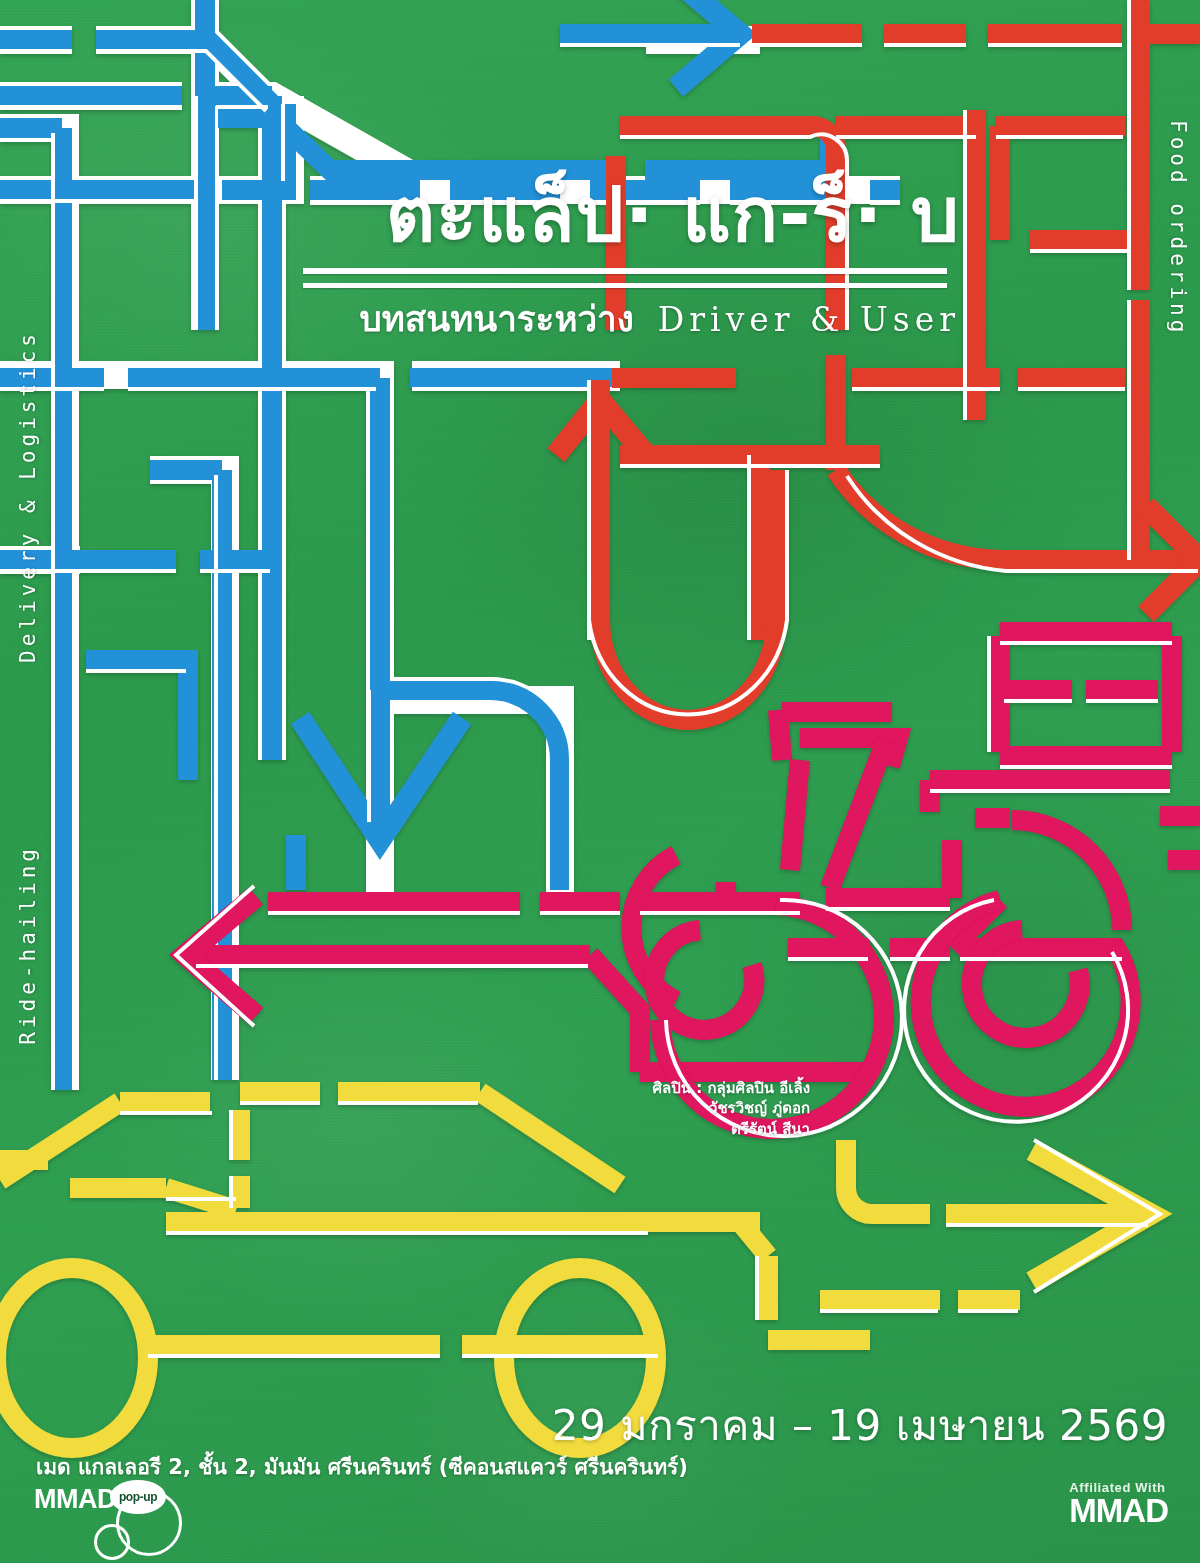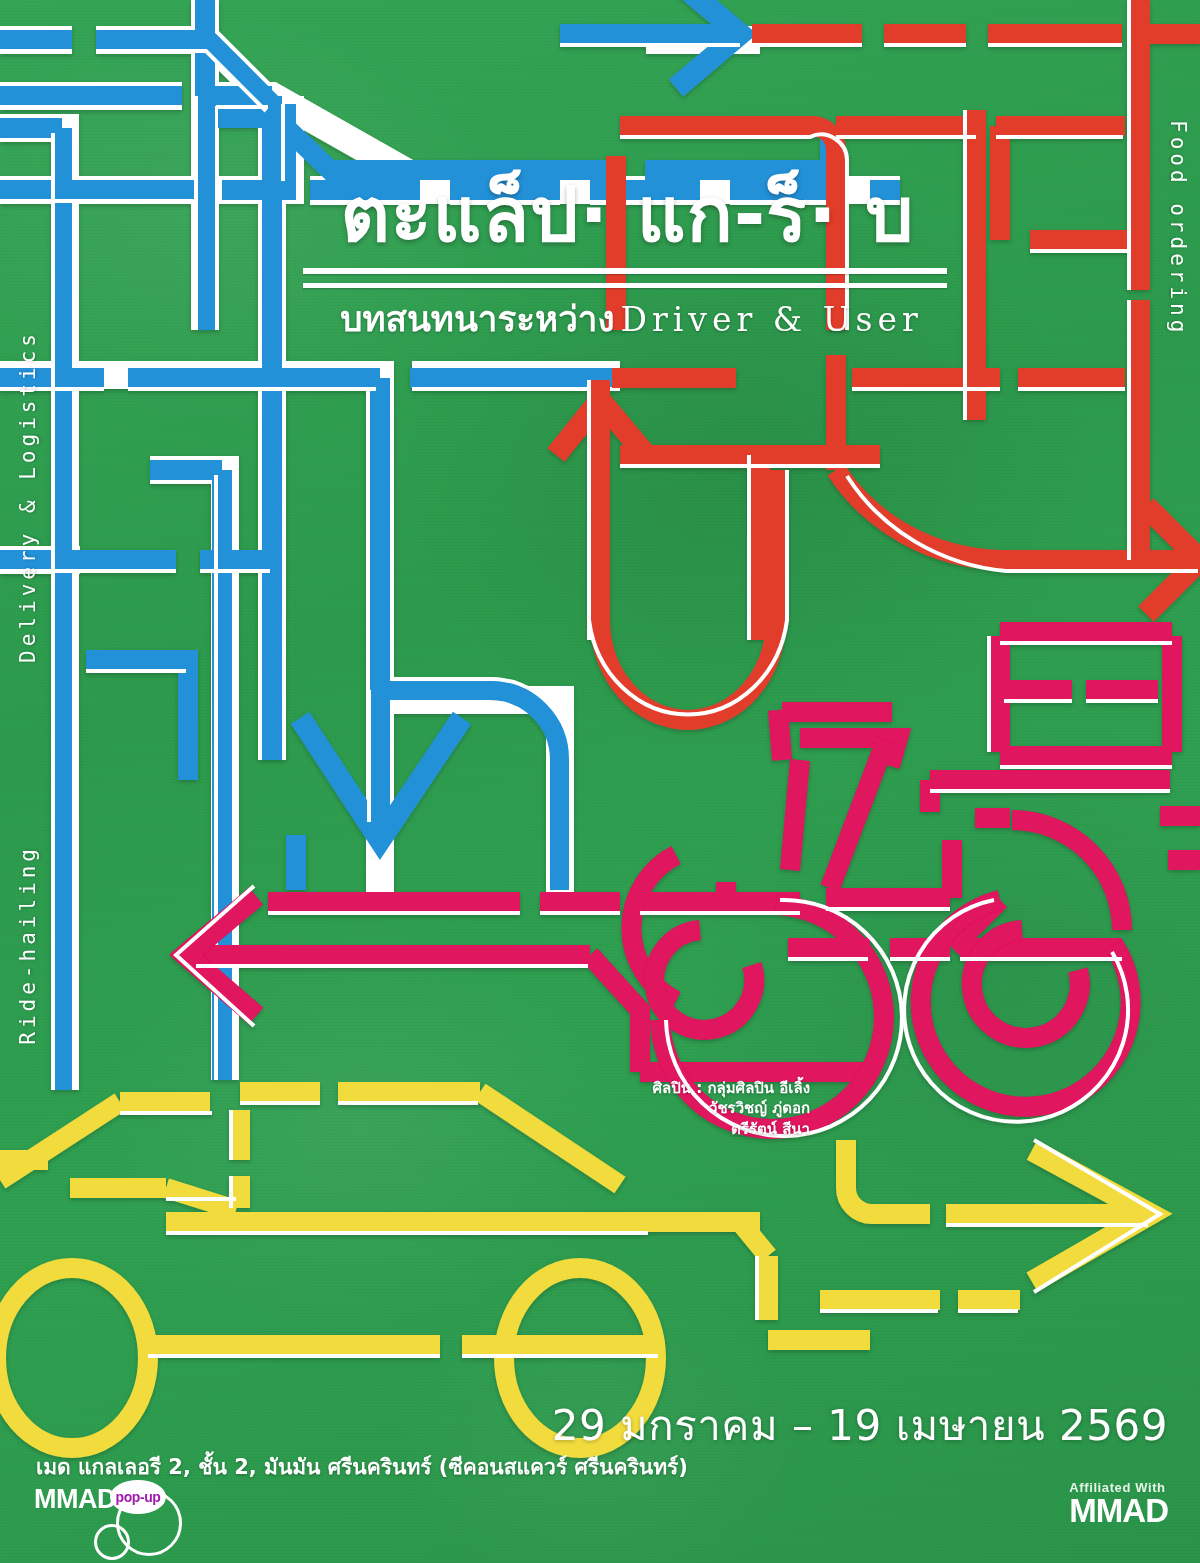--- a/index.html
+++ b/index.html
@@ -27,42 +27,42 @@
     background-image:
       repeating-linear-gradient(0deg, rgba(0,0,0,.30) 0 1px, transparent 1px 3px),
       repeating-linear-gradient(90deg, rgba(255,255,255,.22) 0 1px, transparent 1px 4px);
     mix-blend-mode:overlay;
   }
   .art{position:absolute;inset:0;}
 
   
   .title-block{
     position:absolute;left:295px;top:178px;width:665px;
-    text-align:center;
+    text-align:right;
   }
   .title-main{
     color:#ffffff;
     font-family:"DejaVu Sans", sans-serif;
     font-size:76px;line-height:.98;font-weight:bold;
     letter-spacing:1px;
     white-space:nowrap;
     text-shadow:0 2px 5px rgba(0,0,0,.30);
   }
   .rule{height:6px;background:#fff;margin:16px 0 0 8px;width:644px;
         box-shadow:0 1px 2px rgba(0,0,0,.25);}
   .rule.thin{height:5px;margin-top:9px;}
   .subtitle{
     margin:14px 0 0 8px;
     color:#fff;font-size:35px;line-height:1;white-space:nowrap;
     font-family:"DejaVu Sans", sans-serif;font-weight:bold;
     text-shadow:0 1px 3px rgba(0,0,0,.3);
   }
   .subtitle .en{
     font-family:"DejaVu Serif", serif;font-weight:normal;
-    letter-spacing:5px;font-size:33px;margin-left:6px;
+    letter-spacing:5px;font-size:33px;margin-left:24px;
   }
 
   .side-label{
     position:absolute;color:#fff;
     font-family:"DejaVu Sans Mono", monospace;
     font-size:21px;letter-spacing:4px;white-space:nowrap;
     text-shadow:0 1px 3px rgba(0,0,0,.28);
   }
   .side-right{right:10px;top:120px;writing-mode:vertical-rl;}
   .side-left-1{left:16px;top:330px;writing-mode:vertical-rl;transform:rotate(180deg);}
@@ -91,21 +91,21 @@
   }
 
   
   .bacc-logo{position:absolute;left:34px;top:1482px;width:170px;height:80px;}
   .bacc-text{
     position:absolute;left:0;top:2px;color:#fff;font-size:27px;font-weight:bold;
     font-family:"Liberation Sans", sans-serif;letter-spacing:-.5px;
   }
   .bacc-pop{
     position:absolute;left:76px;top:-2px;width:56px;height:34px;border-radius:50%;
-    background:#fff;color:#a21caf;font-size:14px;font-weight:bold;
+    background:#fff;color:#14532d;font-size:12px;font-weight:bold;
     display:flex;align-items:center;justify-content:center;letter-spacing:-.4px;
   }
   .bacc-ring{position:absolute;border:3px solid #fff;border-radius:50%;}
   .ring-a{left:82px;top:8px;width:66px;height:66px;}
   .ring-b{left:60px;top:42px;width:36px;height:36px;}
 
   .mmad-logo{position:absolute;right:32px;top:1480px;text-align:left;}
   .affil{color:#e7f4e9;font-size:13px;letter-spacing:.6px;font-weight:bold;
          font-family:"Liberation Sans", sans-serif;margin-bottom:1px;}
   .mmad{color:#fff;font-size:33px;font-weight:bold;letter-spacing:-1px;line-height:.9;

